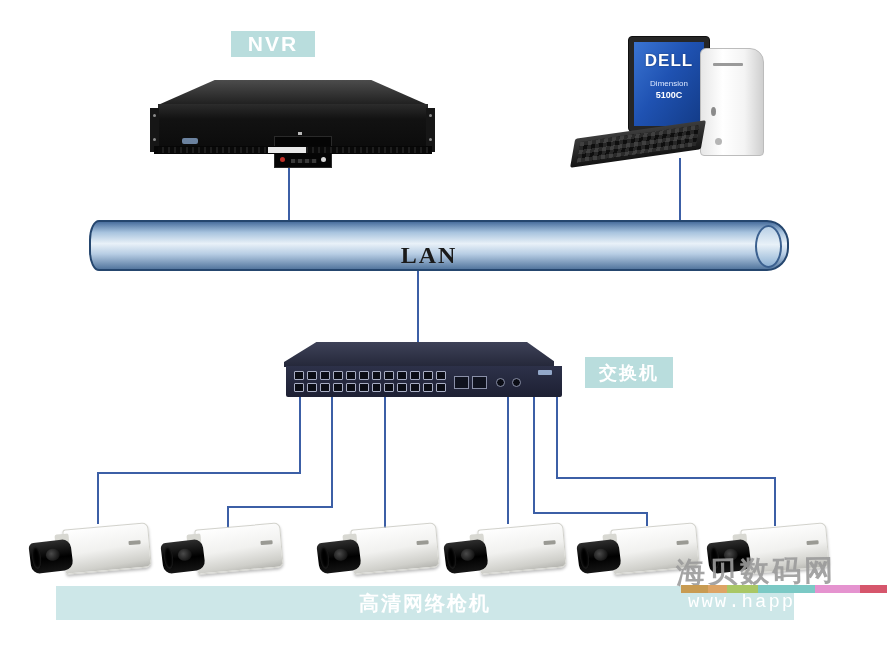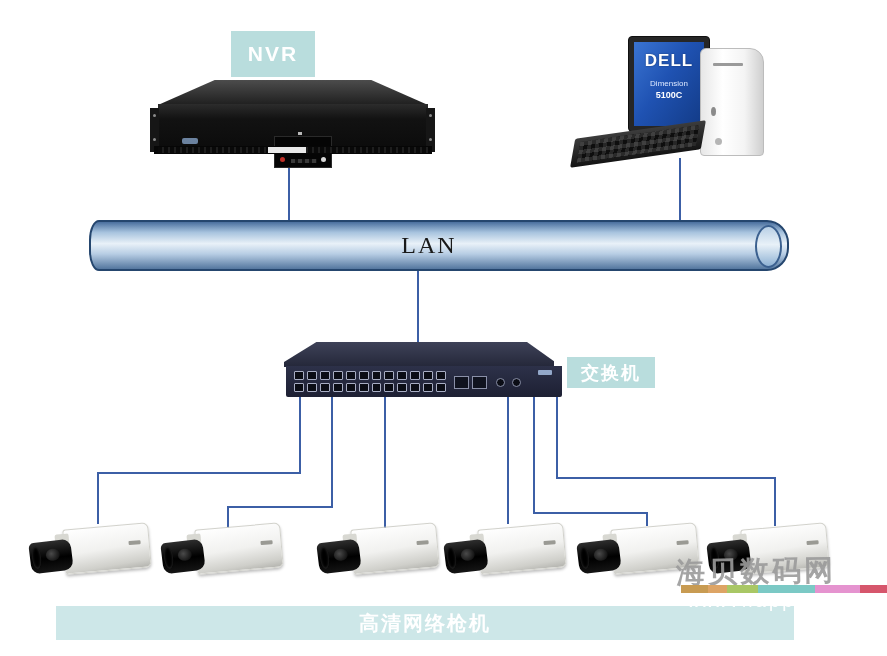--- a/index.html
+++ b/index.html
@@ -9,32 +9,32 @@
   
   .abs{position:absolute;}
   .line{position:absolute;background:var(--line,#3c5fa6);}
   .vline{width:2px;}
   .hline{height:2px;}
 
   
   .chip{position:absolute;background:var(--label_bg,#bcdfdf);color:var(--label_text,#fff);
         display:flex;align-items:center;justify-content:center;font-weight:bold;
         letter-spacing:2px;}
-  #nvr-label{left:231px;top:31px;width:84px;height:46px;font-size:21px;}
+  #nvr-label{left:231px;top:31px;width:84px;height:26px;font-size:21px;}
   #client-label{left:762px;top:44px;width:90px;height:30px;font-size:18px;}
-  #switch-label{left:567px;top:357px;width:88px;height:31px;font-size:18px;font-family:Liberation Mono, monospace;}
+  #switch-label{left:585px;top:357px;width:88px;height:31px;font-size:18px;font-family:Liberation Mono, monospace;}
   #camera-bar{left:56px;top:586px;width:738px;height:34px;font-size:20px;
-              background:var(--bar_bg,#cde7e8);z-index:1;margin-top:20px;}
+              background:var(--bar_bg,#cde7e8);z-index:1;}
 
   
   #lan-pipe{left:89px;top:220px;width:696px;height:47px;
             border:2px solid var(--pipe_border,#25466e);
             border-radius:10px 22px 22px 10px / 20px 23px 23px 20px;
             background:linear-gradient(180deg,#4a6f9e 0%,#a7c3de 22%,#e9f1f8 46%,#b7cde4 68%,#54779f 100%);
-            display:flex;align-items:center;justify-content:center;z-index:2;}
+            display:flex;align-items:flex-end;justify-content:center;z-index:2;font-weight:bold;}
   #lan-cap{position:absolute;right:5px;top:3px;width:23px;height:39px;border-radius:50%;
            border:2px solid #3b608f;
            background:linear-gradient(180deg,#b9d0e6,#e8f1f8 45%,#8fb2d4);}
   #lan-text{font-family:"Liberation Serif",serif;font-size:24px;color:var(--lan_text,#1a1a1a);
             letter-spacing:2px;padding-right:20px;}
 
   
   #nvr{left:150px;top:78px;width:285px;height:78px;}
   .nvr-top{position:absolute;left:8px;top:2px;width:270px;height:25px;
            clip-path:polygon(21% 0,79% 0,100% 100%,0 100%);

